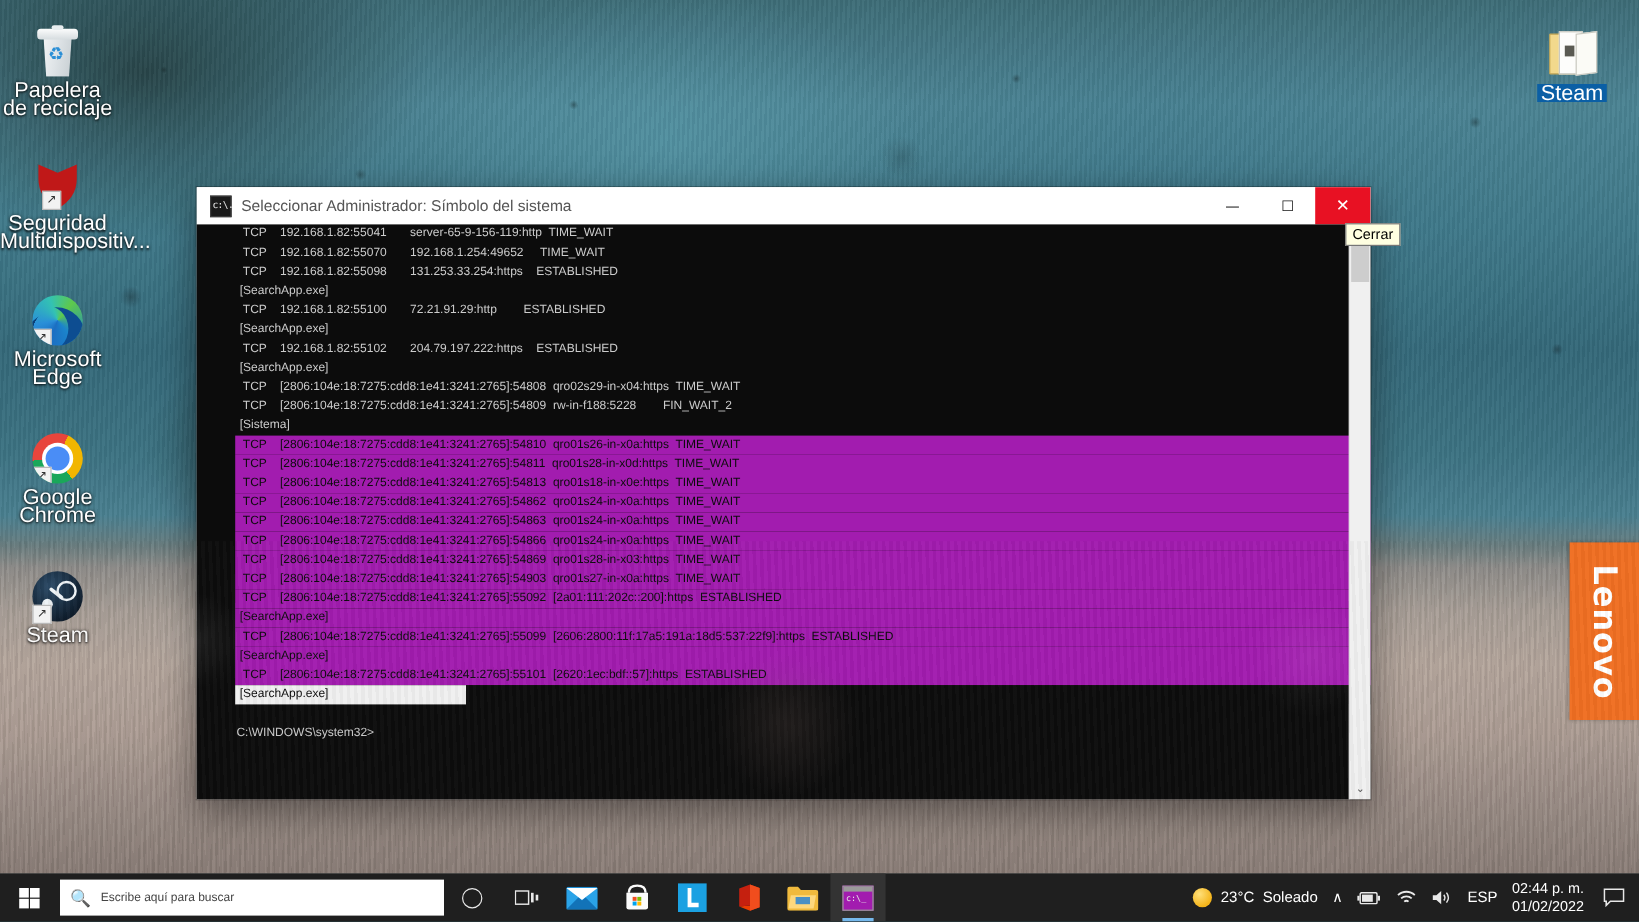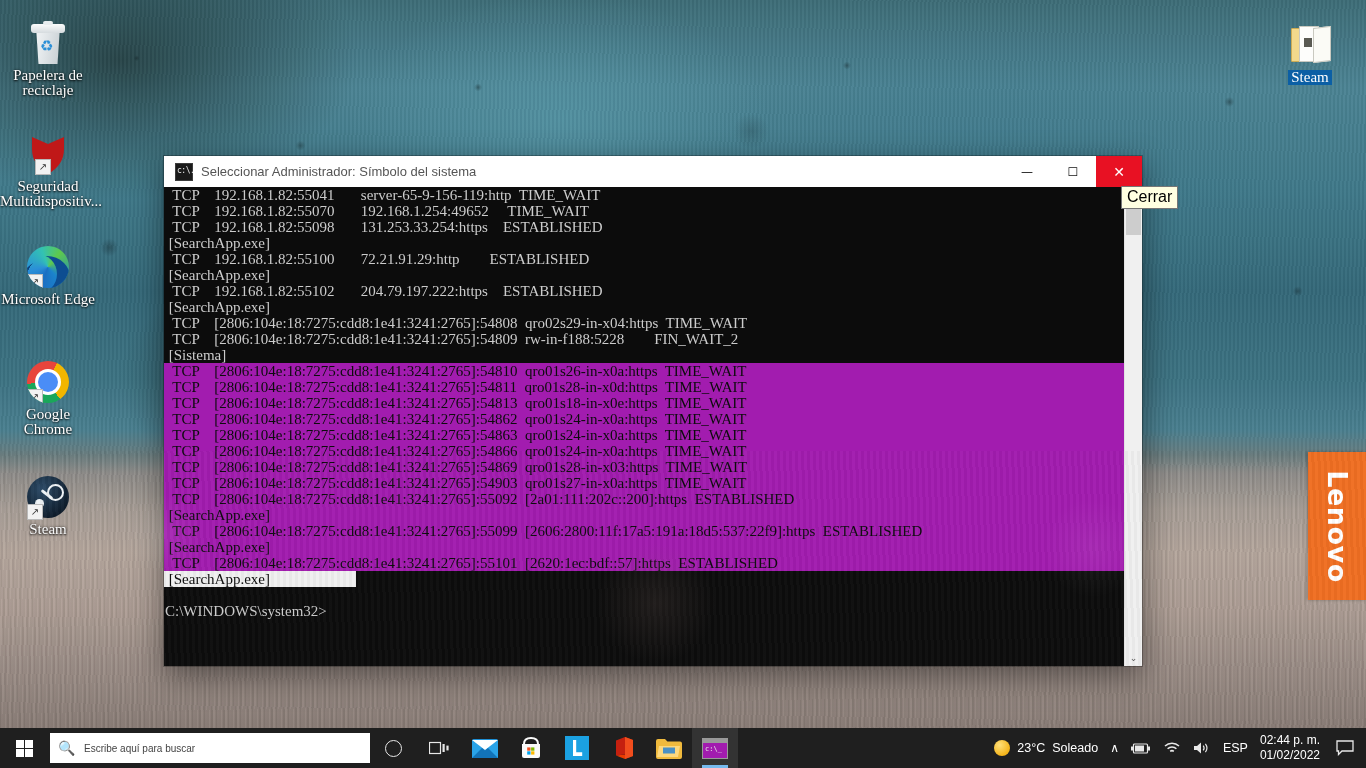--- a/index.html
+++ b/index.html
@@ -76,23 +76,23 @@
     font-family:"DejaVu Sans", sans-serif;
   }
 
   
   .dicon{
     position:absolute;width:96px;text-align:center;cursor:default;
     user-select:none;
   }
   .dicon .glyph{height:50px;display:flex;align-items:flex-end;justify-content:center;position:relative;}
   .dicon .lbl{
-    color:#fff;font-size:15px;line-height:15px;margin-top:4px;
+    color:#fff;font-size:18px;line-height:15px;margin-top:4px;
     text-shadow:0 1px 2px rgba(0,0,0,.85), 0 0 3px rgba(0,0,0,.7);
-    font-family:Liberation Serif, serif;
+    font-family:Liberation Sans, sans-serif;
   }
   .dicon .lbl.selected{background:#0b5fa5;display:inline-block;padding:0 3px;text-shadow:none;}
   .shortcut-arrow{
     position:absolute;left:6px;bottom:0;width:14px;height:14px;
     background:#f2f2f2;border:1px solid #b9b9b9;
     display:flex;align-items:center;justify-content:center;
     font-size:10px;color:#333;line-height:1;
   }
 
   
@@ -169,33 +169,34 @@
     font-family:"Liberation Sans", sans-serif;
   }
   .wbtn{
     width:46px;height:31px;display:flex;align-items:center;justify-content:center;
     font-family:"DejaVu Sans", sans-serif;color:#111;font-size:12px;
   }
   #wbtns{position:absolute;right:0;top:0;display:flex;}
   #wclose{background:#E81123;color:#fff;font-size:14px;}
   #tooltip-cerrar{
     position:absolute;left:957px;top:30px;background:#ffffe1;border:1px solid #767676;
-    font-size:16px;color:#000;padding:1px 5px 2px;z-index:40;
+    font-size:12px;color:#000;padding:1px 5px 2px;z-index:40;
     font-family:"Liberation Sans", sans-serif;white-space:nowrap;
   }
 
   #console-area{
     position:absolute;left:0;top:31px;width:978px;height:479px;background:#0c0c0c;
     overflow:hidden;
   }
   #console-text{
     position:absolute;left:0px;top:0px;width:960px;
-    font-family:Liberation Serif, serif;
-    font-size:15px;line-height:16px;color:#cccccc;
+    font-family:Liberation Sans, sans-serif;
+    font-size:10px;line-height:16px;color:#cccccc;
     white-space:pre;
+    padding-left:32px;
   }
   .cline{height:16px;padding-left:1px;}
   .cline.sel{background:#a21caf;color:#0c0c0c;}
   .cline.sel-partial{background:linear-gradient(to right,#f0f0f0 0 192px,#0c0c0c 192px);color:#0c0c0c;}
 
   
   #vscroll{
     position:absolute;right:0;top:31px;width:17px;height:479px;background:#f0f0f0;
     border-left:1px solid #e2e2e2;
   }

